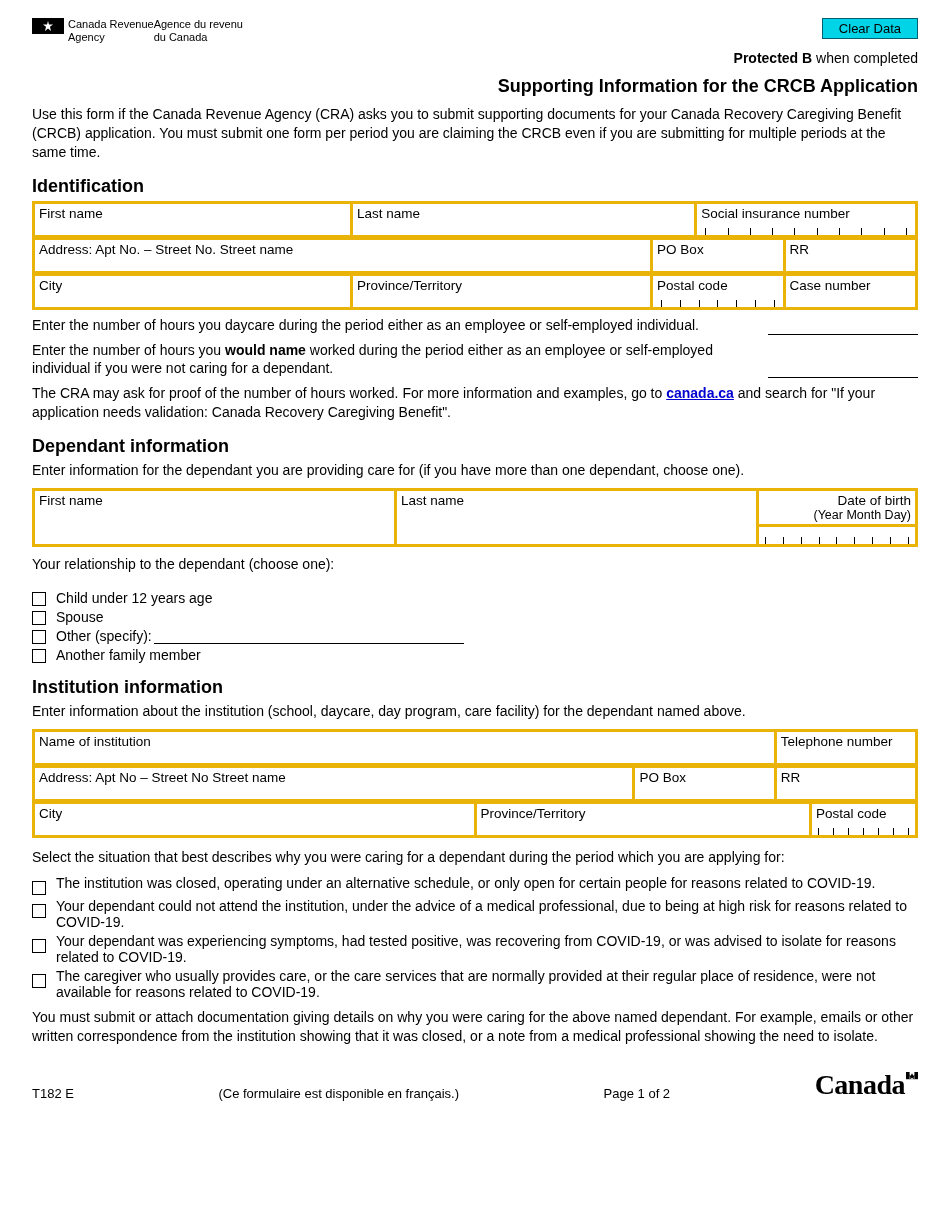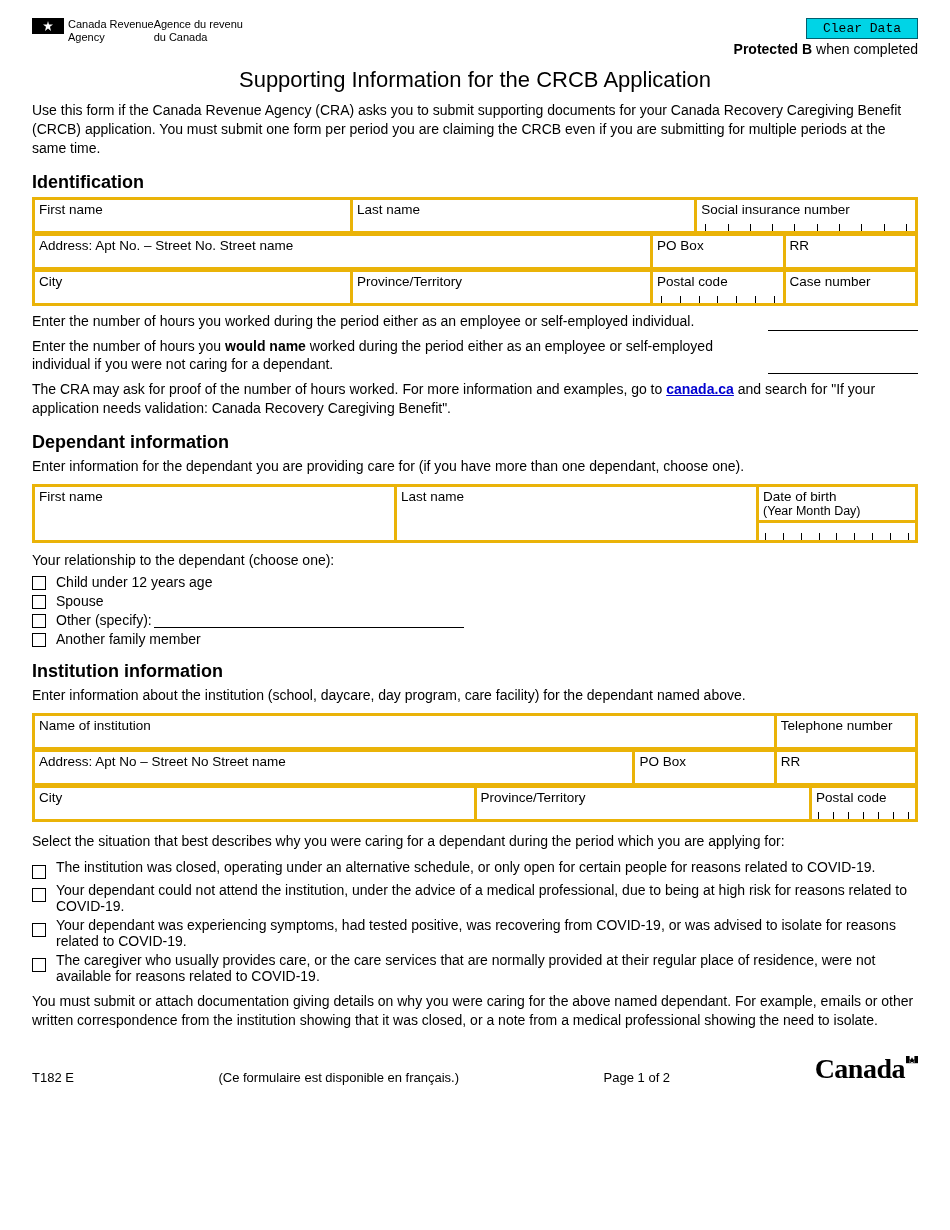--- a/index.html
+++ b/index.html
@@ -47,32 +47,31 @@
     line-height: 1.2;
   }
   .agency-text div { white-space: nowrap; }
   .top-right { text-align: right; }
   .clear-btn {
     display: inline-block;
     background: #00d4e6;
     border: 1px solid #006070;
     padding: 2px 16px;
     font-size: 13px;
-    margin-bottom: 2px;
-    font-family: Liberation Mono, monospace;
+    margin-bottom: 11px;
   }
   .protected {
     font-size: 14px;
   }
   .protected b { font-weight: bold; }
   h1 {
-    text-align: center;
-    font-size: 22px;
+    text-align: right;
+    font-size: 18px;
     margin: 10px 0 8px 0;
-    font-weight: normal;
+    font-weight: bold;
   }
   h2 {
     font-size: 18px;
     font-weight: bold;
     margin: 14px 0 4px 0;
   }
   p { margin: 4px 0 8px 0; line-height: 1.35; }
   .tbl {
     width: 100%;
     border-collapse: collapse;
@@ -123,21 +122,21 @@
     margin-top: 2px;
   }
   .other-line {
     border-bottom: 1px solid #000;
     display: inline-block;
     width: 310px;
     height: 14px;
     vertical-align: bottom;
     margin-left: 2px;
   }
-  .dob-cell { text-align: left; padding-bottom: 2px; }
+  .dob-cell { text-align: right; padding-bottom: 2px; }
   .dob-sub { font-size: 12.5px; }
   .footer {
     display: flex;
     justify-content: space-between;
     align-items: flex-end;
     margin-top: 24px;
     font-size: 13px;
   }
   .canada-wordmark {
     font-family: "Times New Roman", serif;
@@ -255,21 +254,21 @@
         </div>
       </td>
       <td style="width:15%">
         <span>Case number</span>
       </td>
     </tr>
   </tbody>
     </table>
 
   <div class="question-row">
-    <div class="qtext">Enter the number of hours you worked during the period either as an employee or self-employed individual.</div>
+    <div class="qtext">Enter the number of hours you daycare during the period either as an employee or self-employed individual.</div>
     <div class="underline-field"></div>
   </div>
 
   <div class="question-row">
     <div class="qtext">
       <span>Enter the number of hours you </span><b>would name</b><span> worked during the period either as an employee or self-employed individual if you were not caring for a dependant.</span>
     </div>
     <div class="underline-field"></div>
   </div>
 
@@ -305,21 +304,21 @@
               <span class="tick"></span>
               <span class="tick"></span>
               <span class="tick"></span>
               <span class="tick"></span>
         </div>
       </td>
     </tr>
   </tbody>
     </table>
 
-  <p style="margin-top:8px;margin-bottom:4px">Your relationship to the dependant (choose one):</p>
+  <p style="margin-top:8px;margin-bottom:16px">Your relationship to the dependant (choose one):</p>
 
   <div class="checkbox-row">
     <div class="checkbox"></div>
     <div>Child under 12 years age</div>
   </div>
   <div class="checkbox-row">
     <div class="checkbox"></div>
     <div>Spouse</div>
   </div>
   <div class="checkbox-row">

